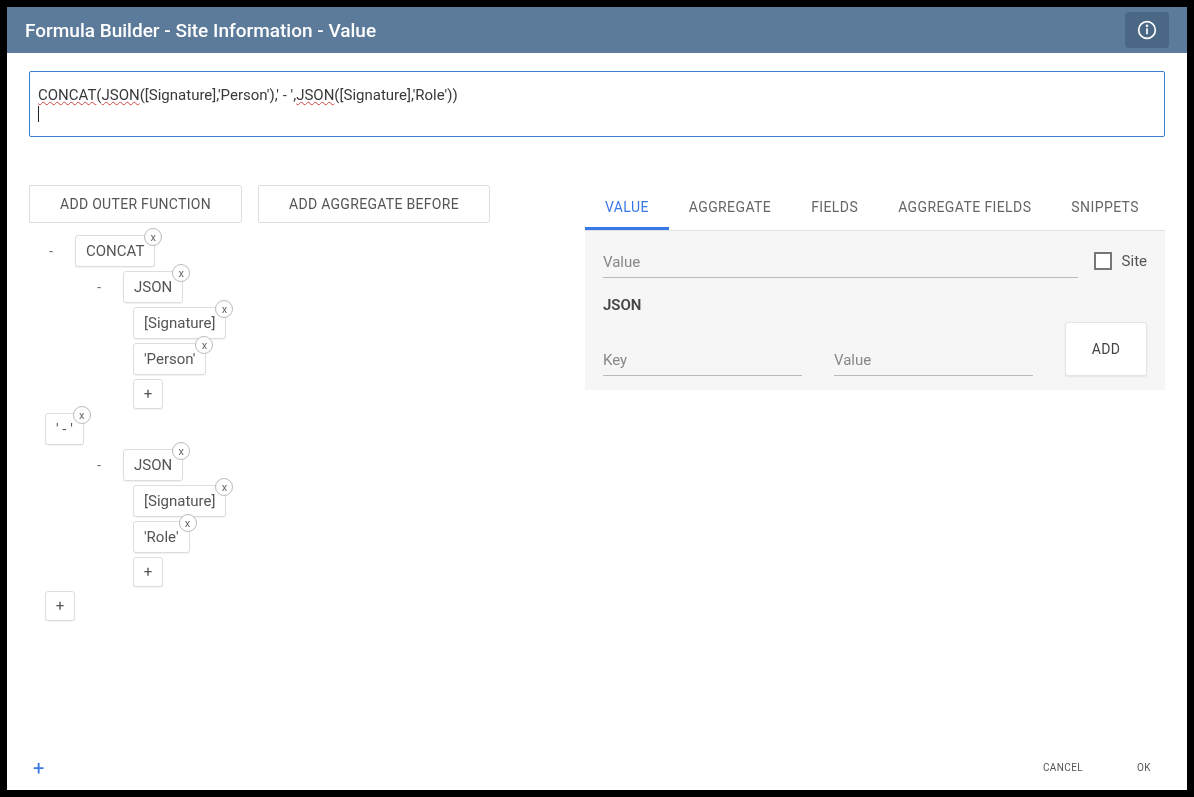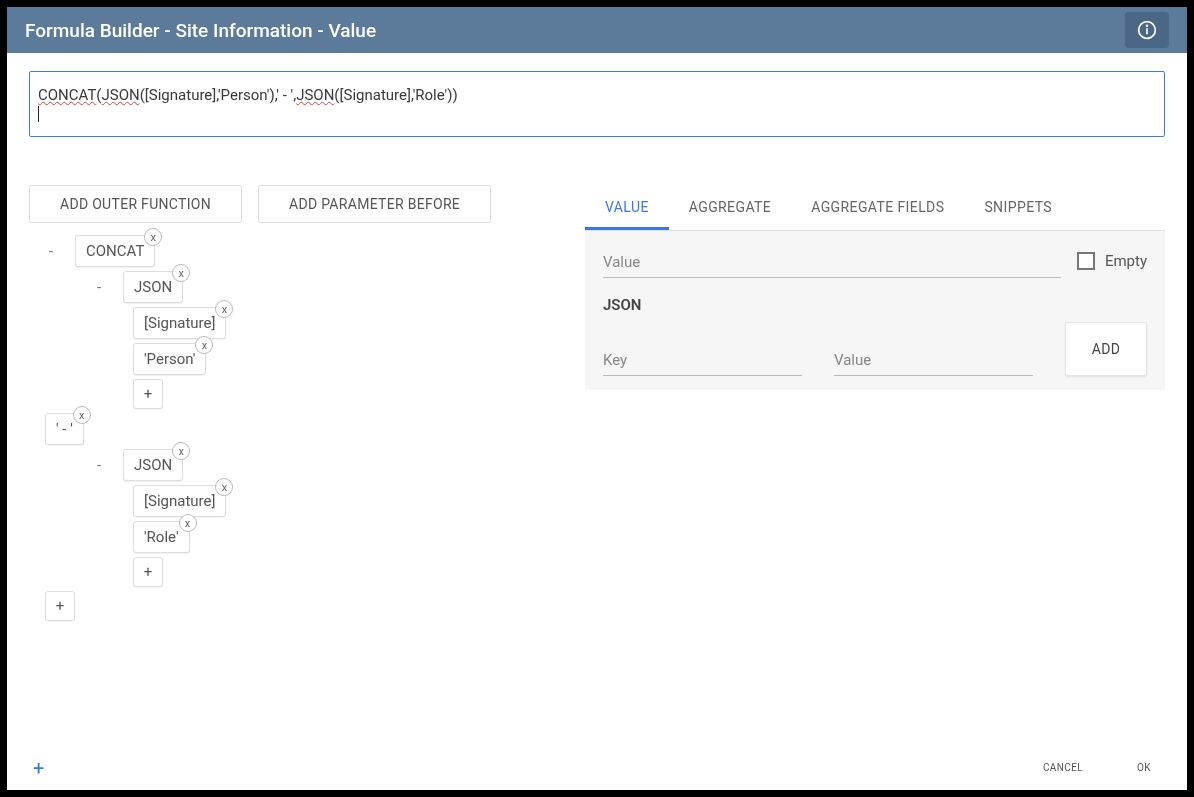--- a/index.html
+++ b/index.html
@@ -68,21 +68,21 @@
 
     <div class="body-outer">
       <div class="body-scroll">
 
         <div class="formula-input" id="formula-box"><span class="wavy">CONCAT</span><span>(</span><span class="wavy">JSON</span><span>([Signature],'Person'),' - ',</span><span class="wavy">JSON</span><span>([Signature],'Role'))</span><span class="cursor-line"></span></div>
 
         <div class="cols">
           <div class="left">
             <div class="btn-row">
               <button class="flat-btn">ADD OUTER FUNCTION</button>
-              <button class="flat-btn">ADD PARAMETER BEFORE</button>
+              <button class="flat-btn">ADD AGGREGATE BEFORE</button>
             </div>
 
             <div class="tree">
               <div class="node-row">
                 <span class="toggle">-</span>
                 <span class="chip"><span>CONCAT</span><span class="x">x</span></span>
               </div>
 
               <div class="indent1">
                 <div class="node-row">
@@ -125,30 +125,31 @@
                   <span class="chip plus" style="display:flex;align-items:center;justify-content:center">+</span>
                 </div>
               </div>
             </div>
           </div>
 
           <div class="right">
             <div class="tabs">
               <div class="tab active">VALUE</div>
               <div class="tab">AGGREGATE</div>
+              <div class="tab">FIELDS</div>
               <div class="tab">AGGREGATE FIELDS</div>
               <div class="tab">SNIPPETS</div>
             </div>
 
             <div class="panel">
               <div class="panel-row">
                 <input class="under-input" placeholder="Value" style="">
                 <label class="check-label">
                   <span class="checkbox"></span>
-                  <span>Empty</span>
+                  <span>Site</span>
                 </label>
               </div>
 
               <div class="json-heading">JSON</div>
 
               <div class="kv-row">
                 <input class="under-input" placeholder="Key" style="">
                 <input class="under-input" placeholder="Value" style="">
                 <button class="add-btn">ADD</button>
               </div>

